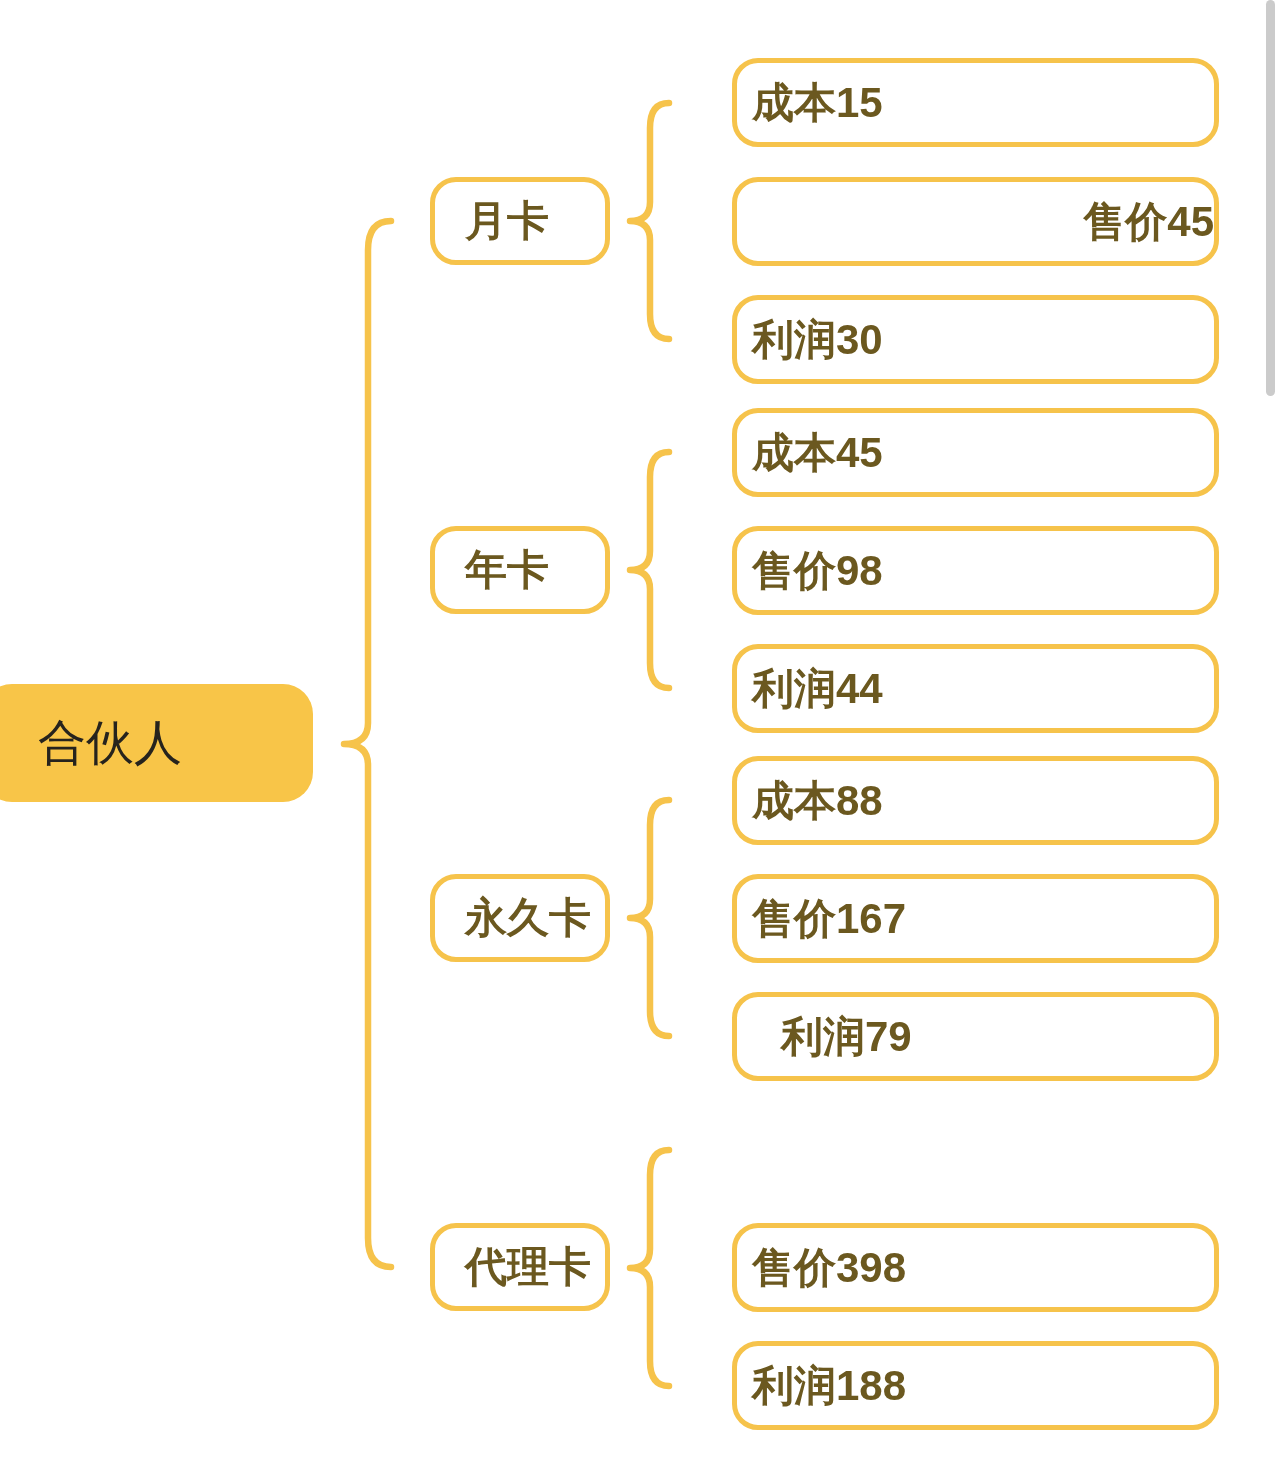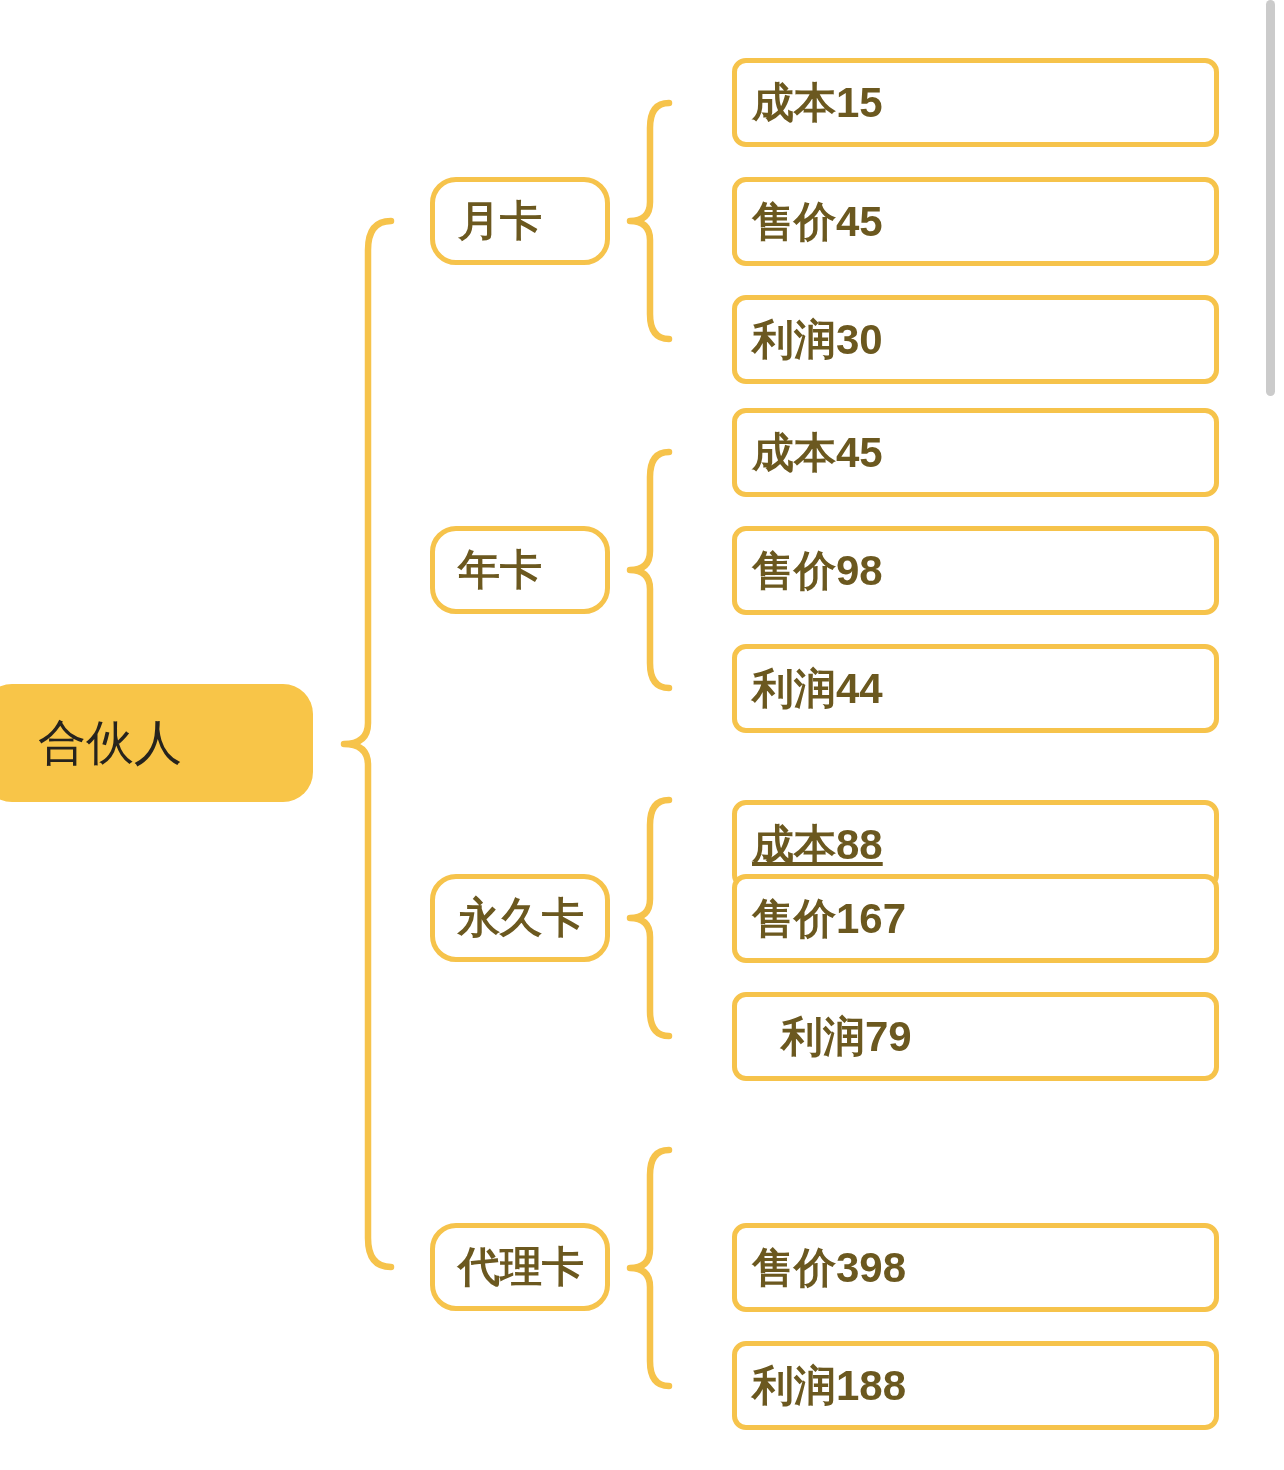--- a/index.html
+++ b/index.html
@@ -43,42 +43,42 @@
     font-size:48px;
     font-weight:400;
     color:var(--text-dark);
   }
   .branch-node{
     left:430px;
     width:180px;height:88px;
     background:#fff;
     border:5px solid var(--yellow);
     border-radius:26px;
-    padding-left:23px;
+    padding-left:30px;
     font-size:42px;
     font-weight:600;
     color:var(--text-olive);
   }
   .leaf-node{
     left:732px;
     width:487px;height:89px;
     background:#fff;
     border:5px solid var(--yellow);
-    border-radius:14px;
+    border-radius:26px;
     padding-left:15px;
     font-size:42px;
     font-weight:600;
     color:var(--text-olive);
   }
   
   .b0{top:177px;} .b1{top:526px;} .b2{top:874px;} .b3{top:1223px;}
   
-  .l0-0{top:58px;}   .l0-1{top:177px;}  .l0-2{top:295px;}
+  .l0-0{top:58px;}   .l0-1{top:177px;justify-content:flex-end;}  .l0-2{top:295px;}
   .l1-0{top:408px;}  .l1-1{top:526px;text-align:center;}  .l1-2{top:644px;}
-  .l2-0{top:800px;text-decoration:underline;}  .l2-1{top:874px;}  .l2-2{top:992px;padding-left:44px;}
+  .l2-0{top:756px;}  .l2-1{top:874px;}  .l2-2{top:992px;padding-left:44px;}
   .l3-0{top:1105px;} .l3-1{top:1223px;} .l3-2{top:1341px;}
   .scrollbar-thumb{
     position:absolute;
     right:9px;top:0;
     width:9px;height:396px;
     background:var(--scrollbar);
     border-radius:5px;
   }
   .label{display:inline-block;}
 </style>

